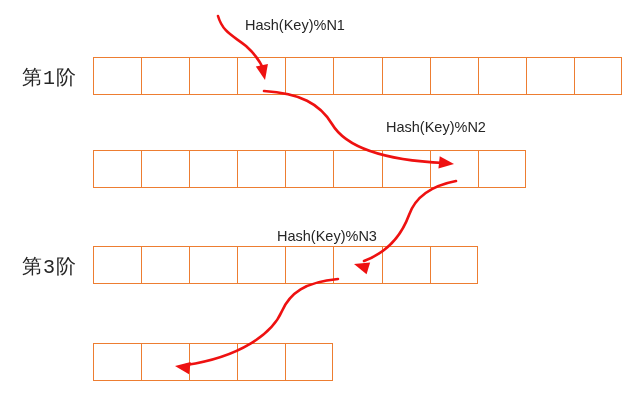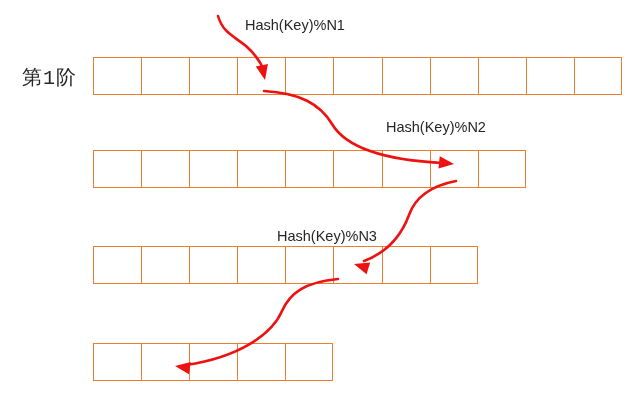--- a/index.html
+++ b/index.html
@@ -55,20 +55,21 @@
     height: 408px;
     pointer-events: none;
   }
 </style>
 </head>
 <body>
 
 <div id="canvas">
 
   <div class="row-label" style="left: 22px; top: 64px;">第1阶</div>
+  <div class="row-label" style="left: 22px; top: 253px;">第3阶</div>
 
   <div class="bucket-row" style="left: 93px; top: 57px;">
       <div class="cell"></div>
       <div class="cell"></div>
       <div class="cell"></div>
       <div class="cell"></div>
       <div class="cell"></div>
       <div class="cell"></div>
       <div class="cell"></div>
       <div class="cell"></div>

